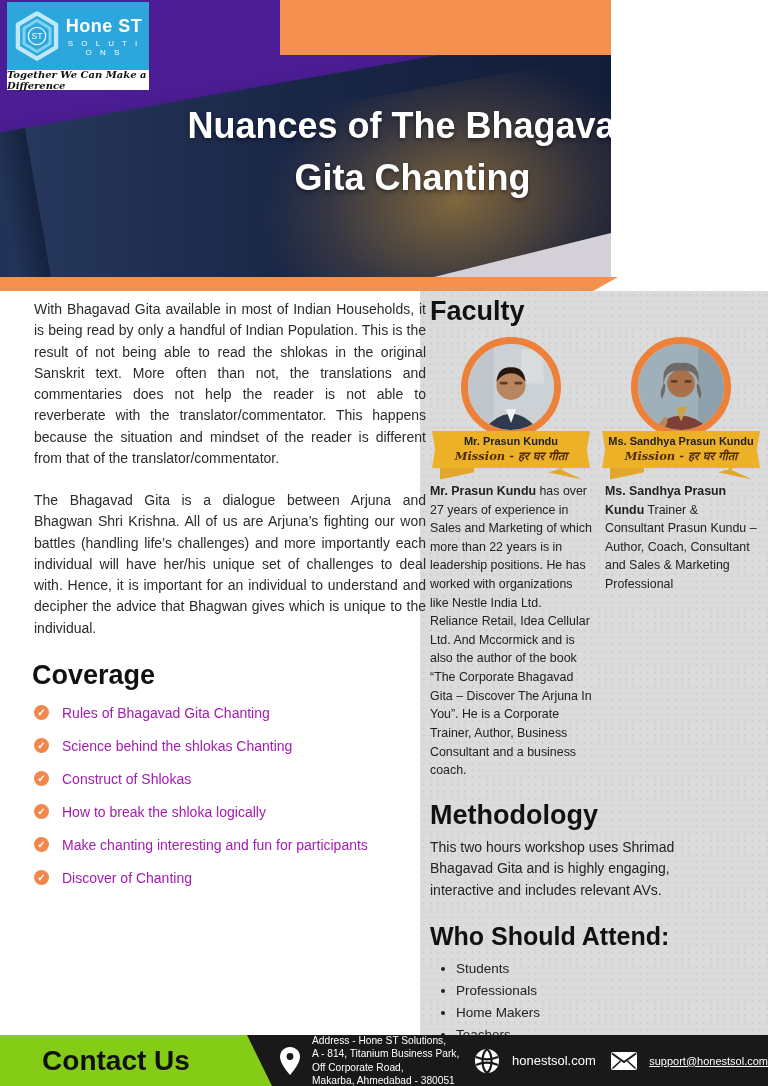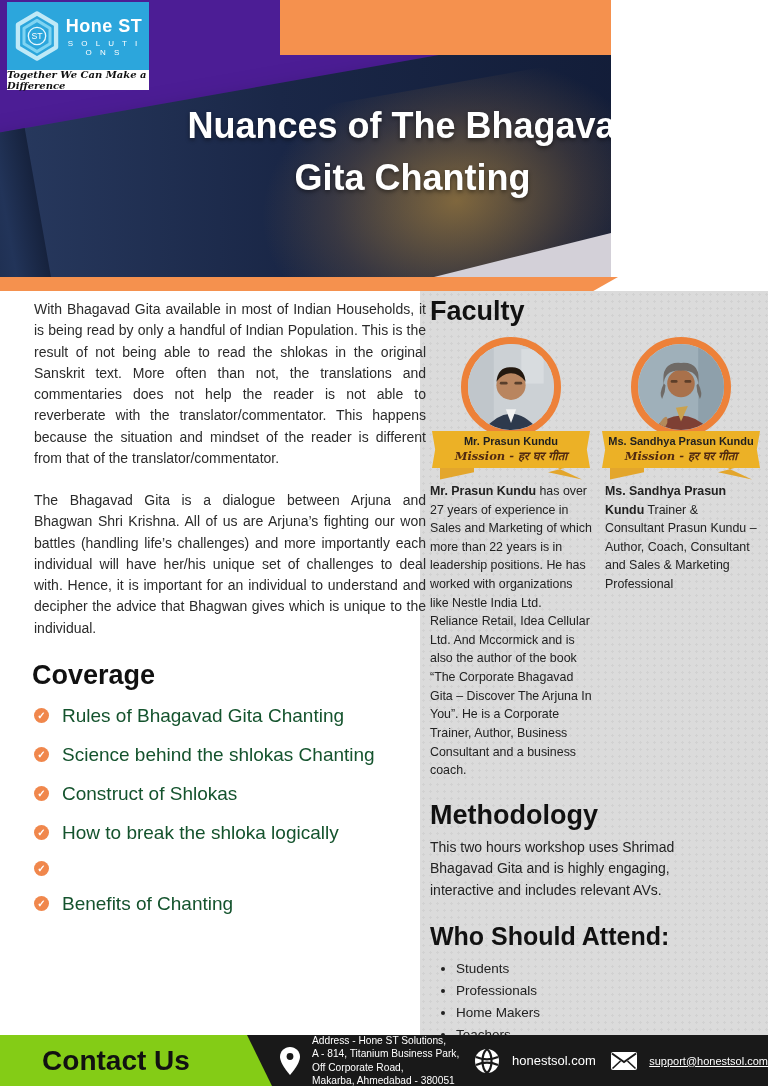--- a/index.html
+++ b/index.html
@@ -40,21 +40,21 @@
   
   .gray-col{position:absolute;left:420px;top:291px;width:348px;height:744px;background:#dbdbdb;
             background-image:radial-gradient(#d1d1d1 1px,transparent 1.2px);background-size:7px 7px;}
   .col-left{position:absolute;left:34px;top:299px;width:392px;color:#2b2b2b;}
   .col-left p{margin:0 0 21px 0;font-size:14px;line-height:1.52;text-align:justify;}
   .section-h{font-size:27px;font-weight:bold;color:#111;margin:0;}
   .coverage-h{margin-top:4px;margin-bottom:14px;margin-left:-2px;}
   .cov-item{display:flex;align-items:center;margin-bottom:17px;}
   .cov-bullet{flex:0 0 15px;height:15px;border-radius:50%;background:#f0874c;color:#fff;
               font-size:10px;font-weight:bold;display:flex;align-items:center;justify-content:center;margin-right:13px;}
-  .cov-text{font-size:19px;color:#14532d;}
+  .cov-text{font-size:14px;color:#a21caf;}
 
   .col-right{position:absolute;left:430px;top:296px;width:332px;color:#2b2b2b;}
   .faculty-h{margin-bottom:10px;}
   .members{display:flex;gap:8px;}
   .member{width:162px;display:flex;flex-direction:column;align-items:center;}
   .photo{width:86px;height:86px;border-radius:50%;border:7px solid #ed8139;overflow:hidden;background:#cfd4d8;}
   .photo svg{display:block;width:100%;height:100%;}
   .ribbon{position:relative;width:158px;margin-top:-6px;z-index:2;}
   .ribbon-band{position:relative;z-index:2;background:#ecb126;padding:4px 2px 5px 2px;text-align:center;
                clip-path:polygon(0 0,100% 0,98% 50%,100% 100%,0 100%,2% 50%);}
@@ -149,24 +149,25 @@
     <div class="cov-item">
       <span class="cov-bullet">✓</span>
       <span class="cov-text">Construct of Shlokas</span>
     </div>
     <div class="cov-item">
       <span class="cov-bullet">✓</span>
       <span class="cov-text">How to break the shloka logically</span>
     </div>
     <div class="cov-item">
       <span class="cov-bullet">✓</span>
-    </div>
-    <div class="cov-item">
-      <span class="cov-bullet">✓</span>
-      <span class="cov-text">Benefits of Chanting</span>
+      <span class="cov-text">Make chanting interesting and fun for participants</span>
+    </div>
+    <div class="cov-item">
+      <span class="cov-bullet">✓</span>
+      <span class="cov-text">Discover of Chanting</span>
     </div>
   </div>
 
   <div class="col-right">
     <h2 class="section-h faculty-h">Faculty</h2>
 
     <div class="members">
       <div class="member m1">
         <div class="photo">
           <svg viewBox="0 0 100 100">

